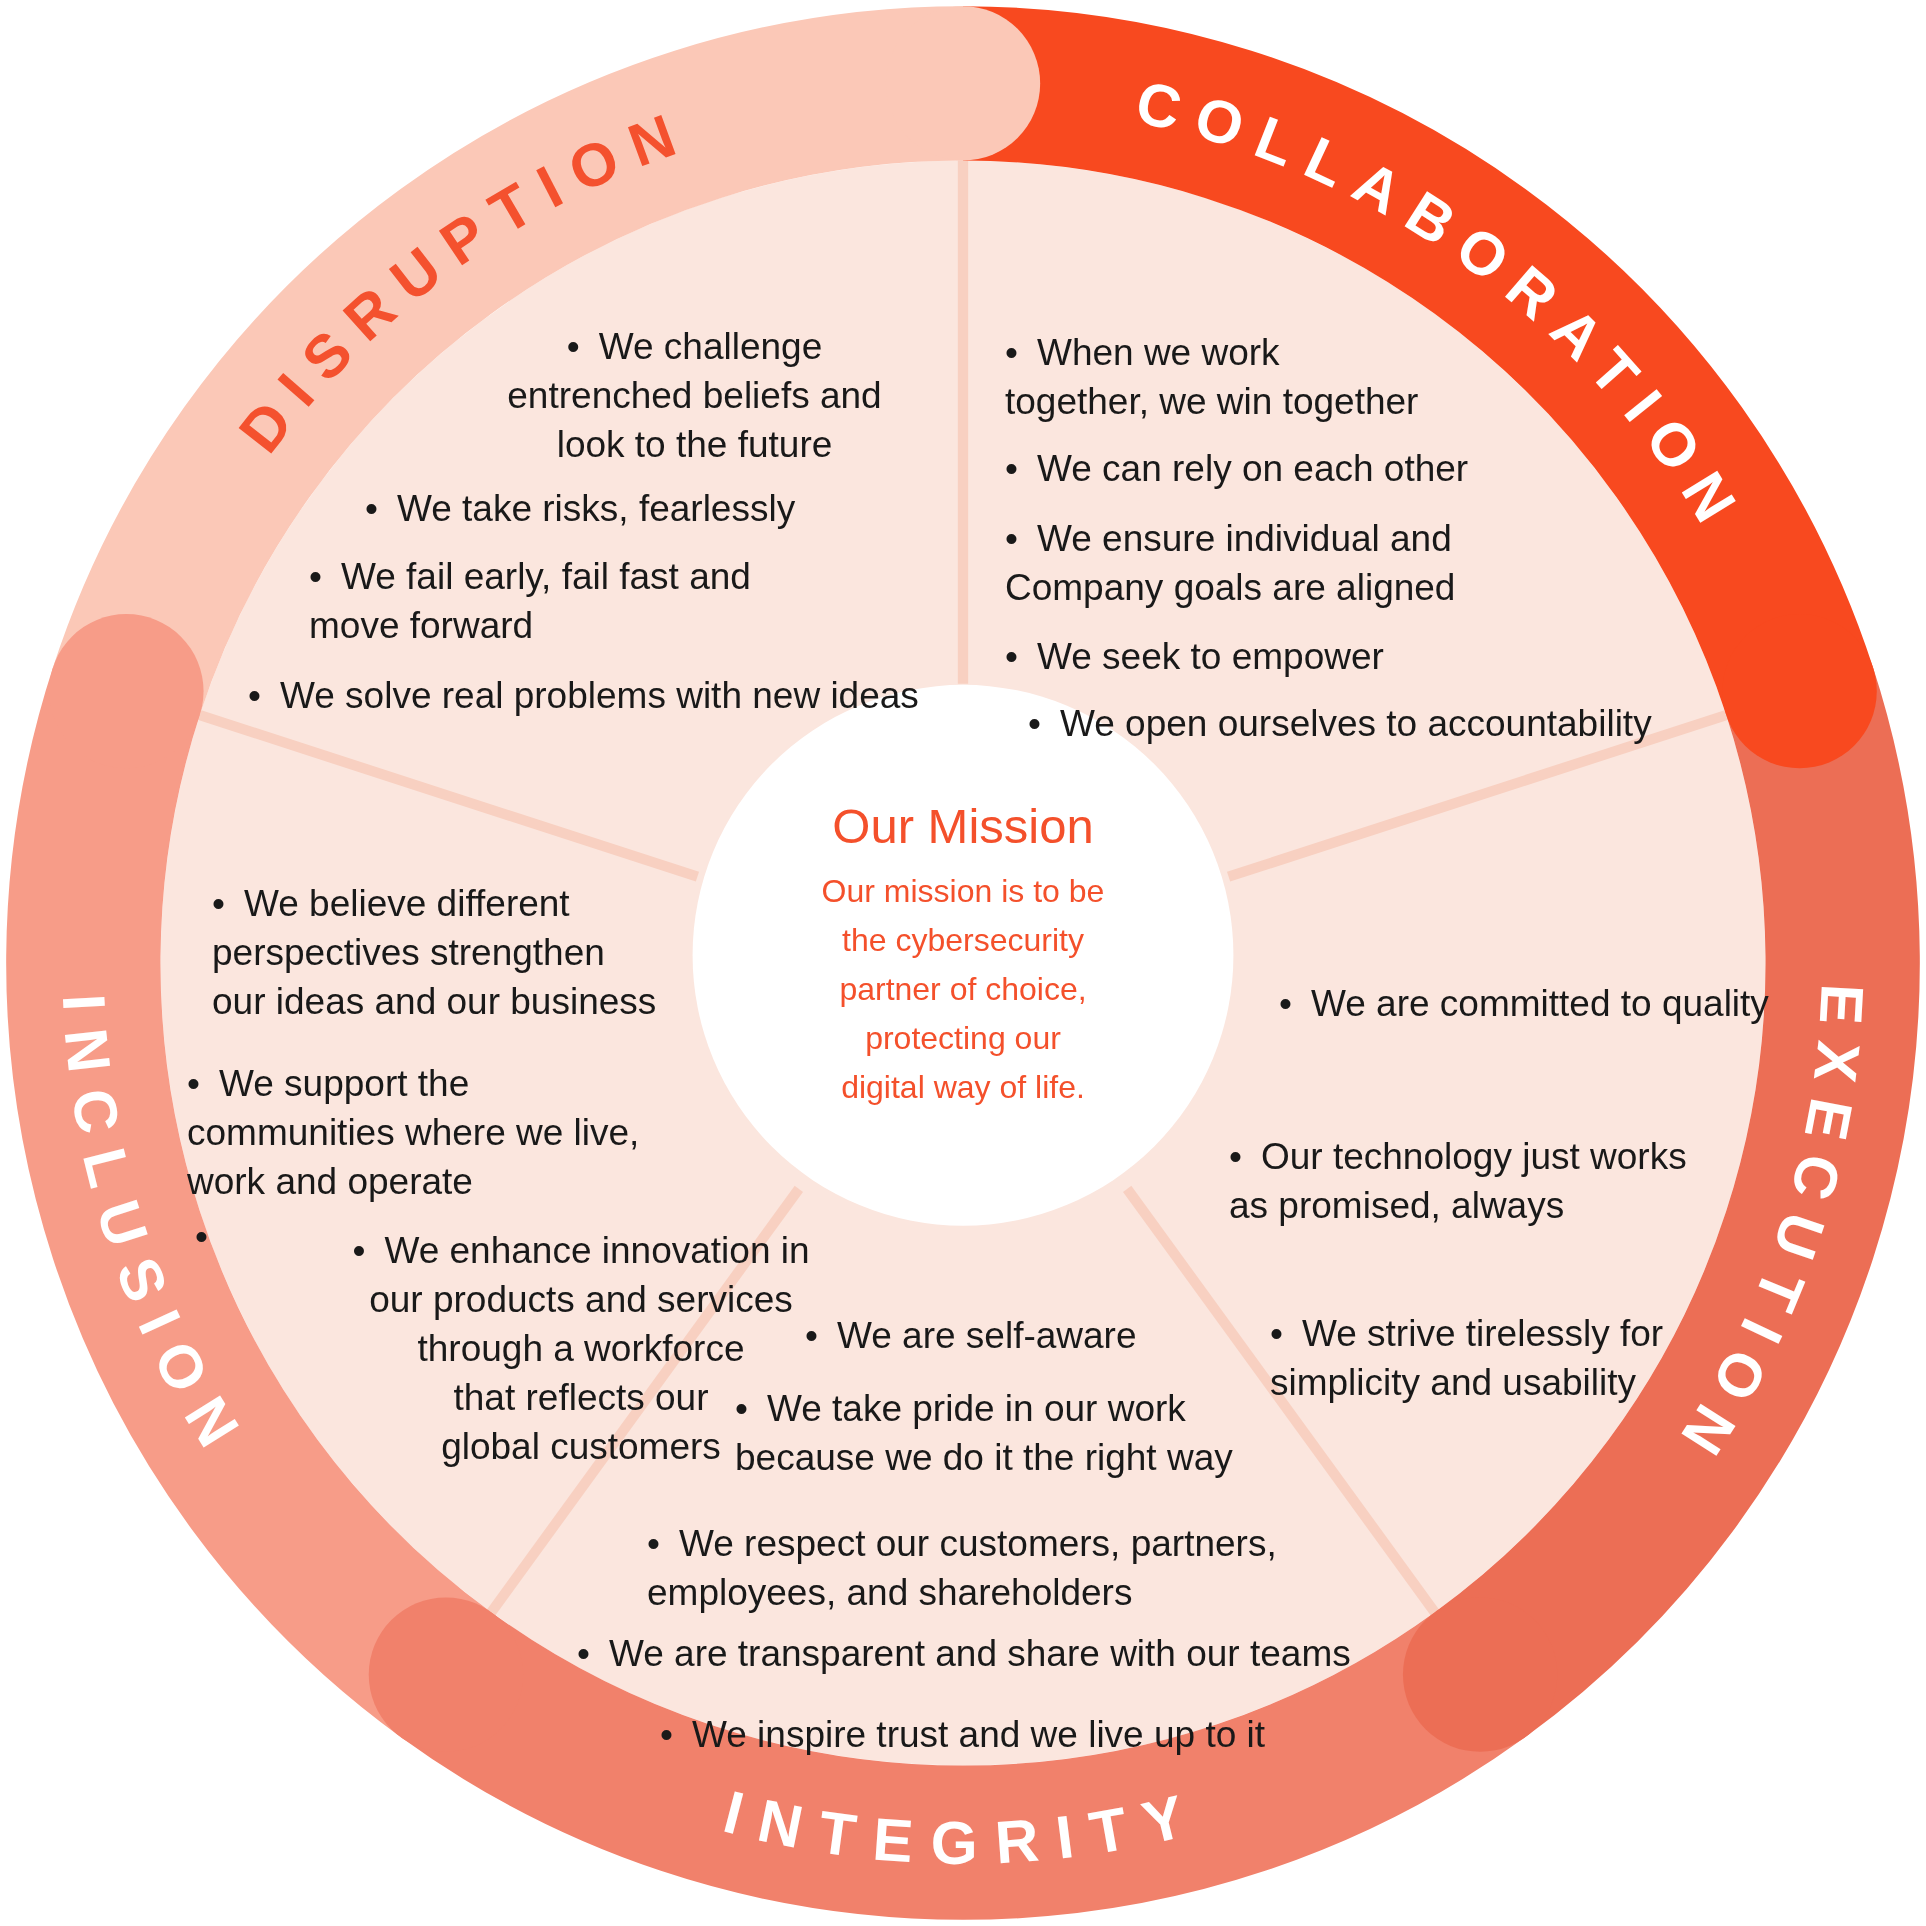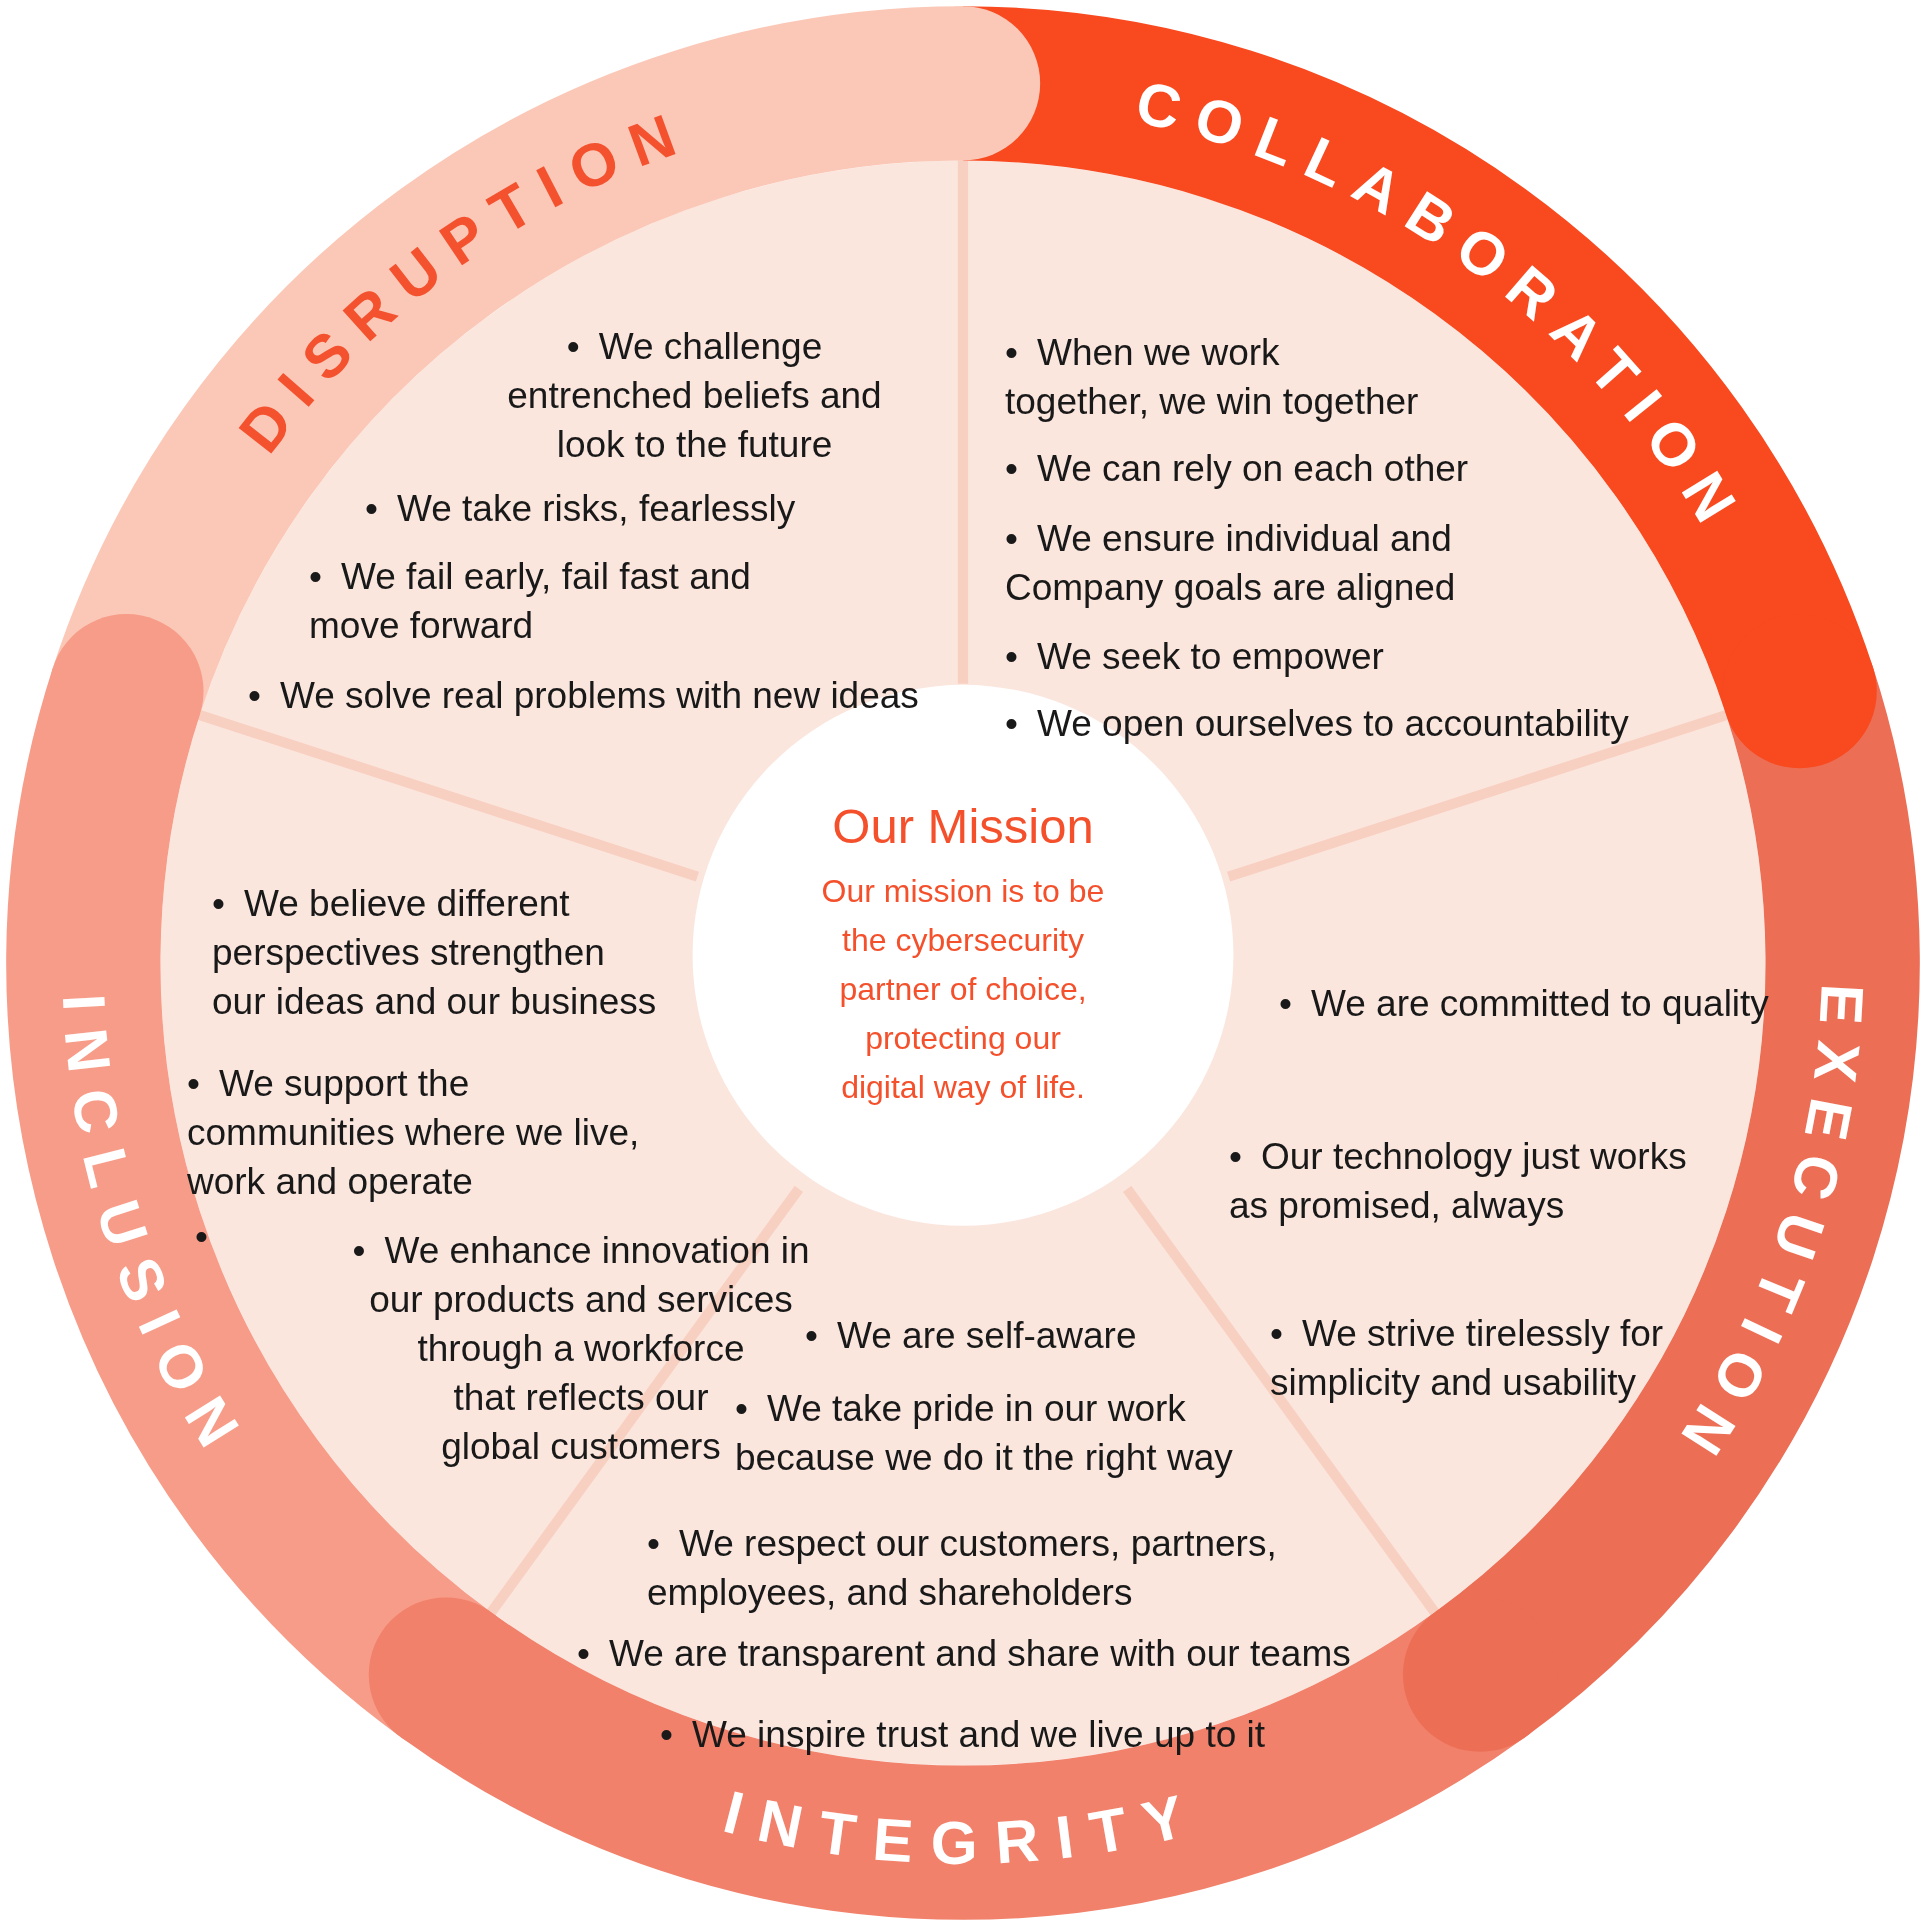--- a/index.html
+++ b/index.html
@@ -116,21 +116,21 @@
   <div class="bullet" style="left:1005px;top:395px;">
     <span class="bm"></span><span>We can rely on each other</span>
   </div>
   <div class="bullet" style="left:1005px;top:465px;">
     <span class="bm"></span><span>We ensure individual and
 Company goals are aligned</span>
   </div>
   <div class="bullet" style="left:1005px;top:583px;">
     <span class="bm"></span><span>We seek to empower</span>
   </div>
-  <div class="bullet" style="left:1005px;top:650px;">
+  <div class="bullet" style="left:1028px;top:650px;">
     <span class="bm"></span><span>We open ourselves to accountability</span>
   </div>
 
   <div class="bullet" style="left:1279px;top:930px;">
     <span class="bm"></span><span>We are committed to quality</span>
   </div>
   <div class="bullet ind85" style="left:1229px;top:1083px;">
     <span class="bm"></span><span>Our technology just works
 as promised, always</span>
   </div>

